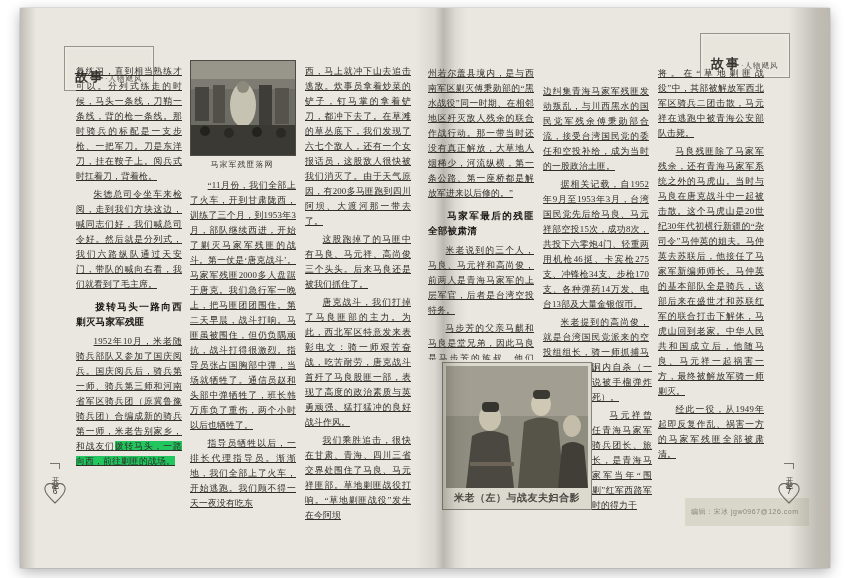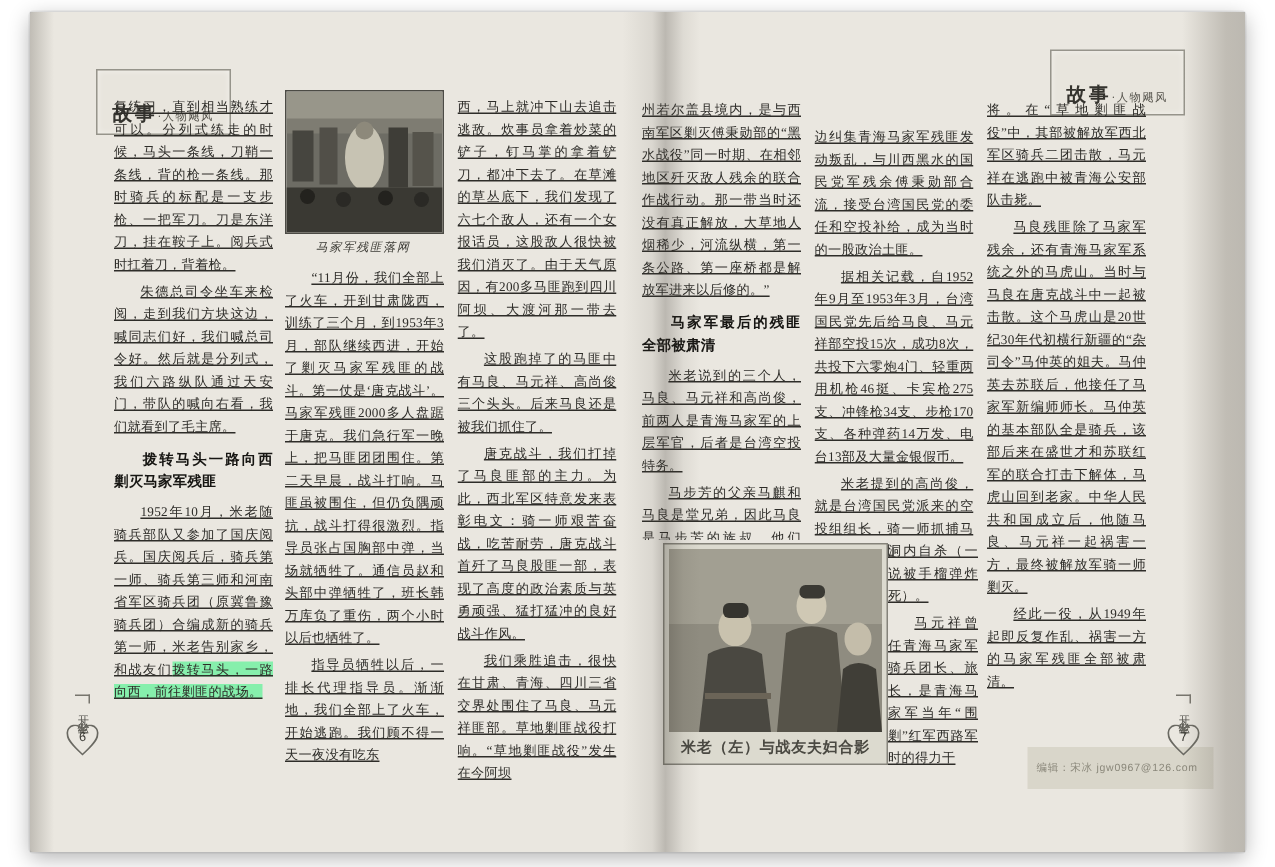--- a/index.html
+++ b/index.html
@@ -30,21 +30,21 @@
     position:absolute;font-size:8.8px;line-height:15px;text-align:justify;
     color:#2e2d29;overflow:hidden;letter-spacing:0.2px;
   }
   .para{margin:0 0 3px;text-indent:2em;text-decoration:underline;}
   .para.noindent{text-indent:0;}
   .subhead{
     font-family:"Liberation Sans","DejaVu Sans",sans-serif;
     font-weight:bold;font-size:9.6px;color:#171613;
     margin:7px 0 5px;text-indent:2em;line-height:15px;
   }
-  .hl{background:#86efac;}
+  .hl{background:#22c55e;}
   .photo-frame{position:absolute;}
   .photo-frame svg{display:block;border:1px solid #4c4b45;}
   .photo-cap{
     text-align:center;font-size:8px;color:#3d3c36;margin-top:3px;
     letter-spacing:1px;
   }
   .photo2-wrap{position:absolute;border:1px solid #85837a;background:#dcdacf;padding:3px 3px 0;}
   .photo2-wrap svg{display:block;}
   .photo2-cap{text-align:center;font-size:10px;color:#4a4942;padding:3px 0 4px;letter-spacing:0.5px;font-weight:bold;}
   .editor-box{
@@ -74,21 +74,21 @@
     <b>故事</b><span>·人物飓风</span>
   </div>
 
   <div class="col" style="left:56px;top:56px;width:106px;height:472px;">
     <p class="para noindent">复练习，直到相当熟练才可以。分列式练走的时候，马头一条线，刀鞘一条线，背的枪一条线。那时骑兵的标配是一支步枪、一把军刀。刀是东洋刀，挂在鞍子上。阅兵式时扛着刀，背着枪。</p>
     <p class="para">朱德总司令坐车来检阅，走到我们方块这边，喊同志们好，我们喊总司令好。然后就是分列式，我们六路纵队通过天安门，带队的喊向右看，我们就看到了毛主席。</p>
     <p class="subhead">拨转马头一路向西　剿灭马家军残匪</p>
     <p class="para"><span>1952年10月，米老随骑兵部队又参加了国庆阅兵。国庆阅兵后，骑兵第一师、骑兵第三师和河南省军区骑兵团（原冀鲁豫骑兵团）合编成新的骑兵第一师，米老告别家乡，和战友们</span><span class="hl">拨转马头，一路向西，前往剿匪的战场。</span></p>
   </div>
 
-  <div class="photo-frame" style="left:170px;top:52px;width:104px;font-style:italic;">
+  <div class="photo-frame" style="left:170px;top:52px;width:104px;">
     <svg width="104" height="94" viewBox="0 0 104 94">
       <rect width="104" height="94" fill="#6d6c64"></rect>
       <rect y="0" width="104" height="22" fill="#98968a"></rect>
       <rect y="18" width="104" height="10" fill="#7e7c72"></rect>
       <rect x="4" y="26" width="14" height="34" fill="#46453f"></rect>
       <rect x="22" y="24" width="12" height="38" fill="#514f48"></rect>
       <ellipse cx="52" cy="44" rx="13" ry="22" fill="#c7c3b3"></ellipse>
       <circle cx="52" cy="26" r="6" fill="#8d897b"></circle>
       <rect x="68" y="24" width="13" height="40" fill="#3e3d37"></rect>
       <rect x="84" y="27" width="14" height="36" fill="#55534b"></rect>

